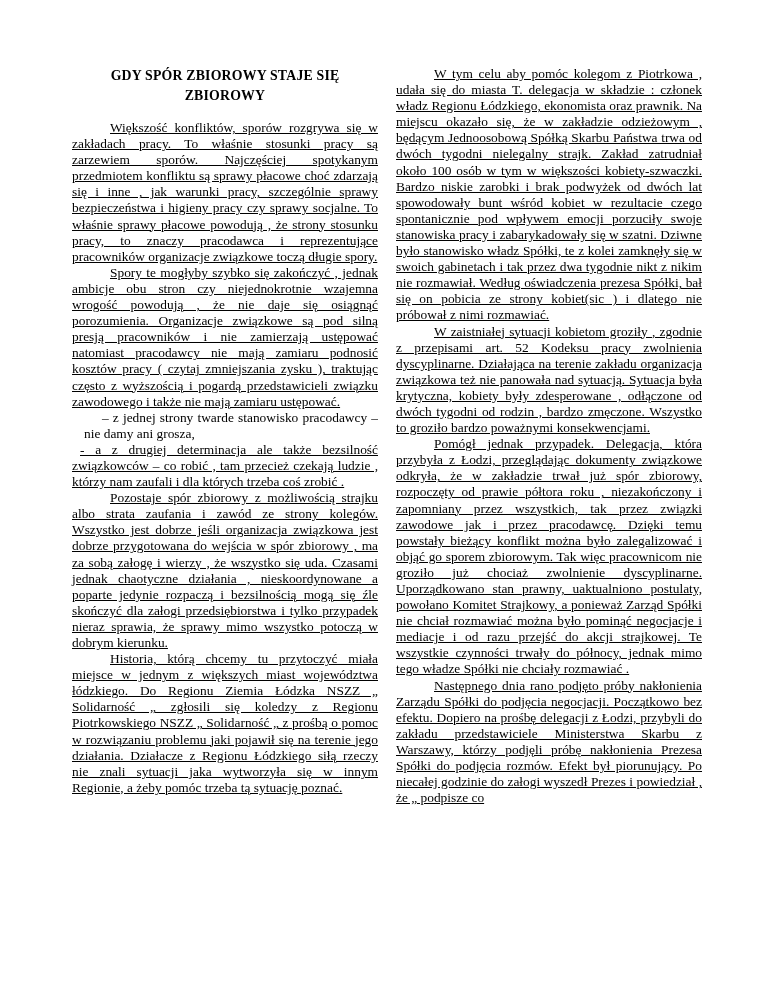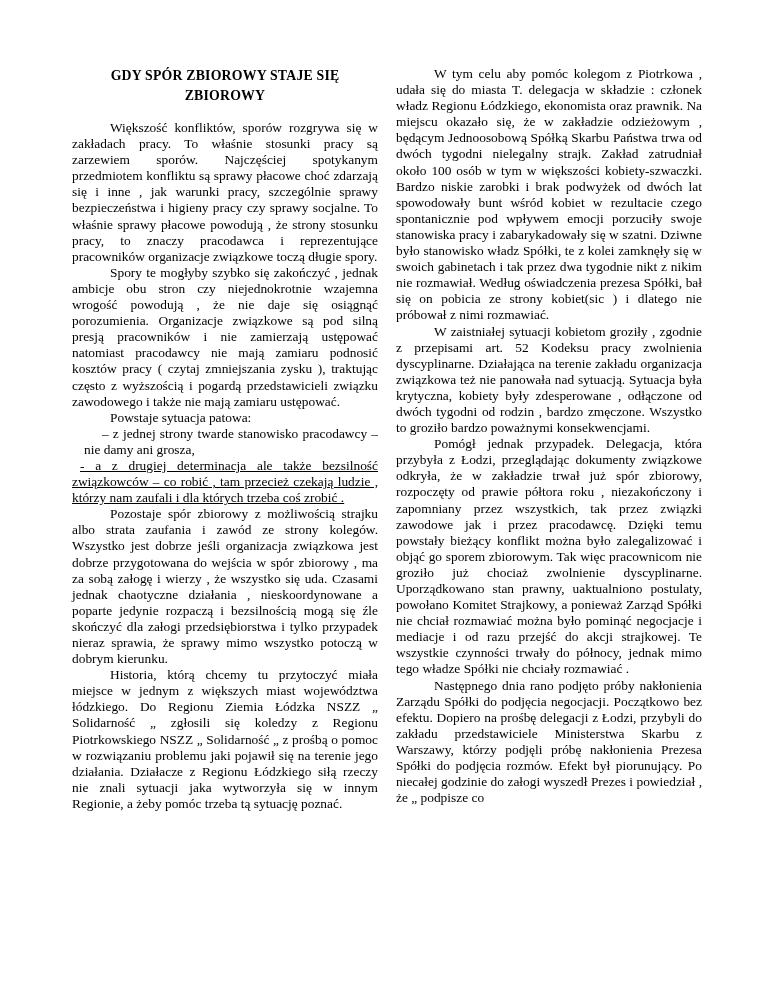--- a/index.html
+++ b/index.html
@@ -39,20 +39,21 @@
     text-align: center;
     line-height: 20px;
     margin: 0 0 14px 0;
     letter-spacing: 0.2px;
   }
   p {
     margin: 0;
   }
   .p-indent {
     text-indent: 38px;
+    text-decoration: underline;
   }
   .p-dash {
     text-indent: 18px;
     margin-left: 12px;
   }
   .p-dash2 {
     text-indent: 8px;
     text-decoration: underline;
   }
 </style>
@@ -62,21 +63,20 @@
 <div class="page">
   <div class="columns">
 
     <div class="col">
       <h1 class="doc-title">
         <span>GDY SPÓR ZBIOROWY STAJE SIĘ</span><br>
         <span>ZBIOROWY</span>
       </h1>
       <p class="p-indent">Większość konfliktów, sporów rozgrywa się w zakładach pracy. To właśnie stosunki pracy są zarzewiem sporów. Najczęściej spotykanym przedmiotem konfliktu są sprawy płacowe choć zdarzają się i inne , jak warunki pracy, szczególnie sprawy bezpieczeństwa i higieny pracy czy sprawy socjalne. To właśnie sprawy płacowe powodują , że strony stosunku pracy, to znaczy pracodawca i reprezentujące pracowników organizacje związkowe toczą długie spory.</p>
       <p class="p-indent">Spory te mogłyby szybko się zakończyć , jednak ambicje obu stron czy niejednokrotnie wzajemna wrogość powodują , że nie daje się osiągnąć porozumienia. Organizacje związkowe są pod silną presją pracowników i nie zamierzają ustępować natomiast pracodawcy nie mają zamiaru podnosić kosztów pracy ( czytaj zmniejszania zysku ), traktując często z wyższością i pogardą przedstawicieli związku zawodowego i także nie mają zamiaru  ustępować.</p>
-      <p class="p-indent">Powstaje sytuacja patowa:</p>
       <p class="p-dash">– z jednej strony twarde stanowisko pracodawcy – nie damy ani grosza,</p>
       <p class="p-dash2">- a z drugiej determinacja ale także bezsilność związkowców – co robić , tam przecież czekają ludzie , którzy nam zaufali i dla których trzeba coś zrobić .</p>
       <p class="p-indent">Pozostaje spór zbiorowy z możliwością strajku albo strata zaufania i zawód ze strony kolegów. Wszystko jest dobrze jeśli organizacja związkowa jest dobrze przygotowana do wejścia w spór zbiorowy , ma za sobą załogę i wierzy , że wszystko się uda. Czasami jednak chaotyczne działania , nieskoordynowane a poparte jedynie rozpaczą i bezsilnością mogą się źle skończyć dla załogi przedsiębiorstwa i tylko przypadek nieraz sprawia, że sprawy mimo wszystko potoczą w dobrym kierunku.</p>
       <p class="p-indent">Historia, którą chcemy tu przytoczyć miała miejsce w jednym z większych miast województwa łódzkiego. Do Regionu Ziemia Łódzka NSZZ „ Solidarność „ zgłosili się koledzy z Regionu Piotrkowskiego NSZZ „ Solidarność „ z prośbą o pomoc w rozwiązaniu problemu jaki pojawił się na terenie jego działania. Działacze z Regionu Łódzkiego siłą rzeczy nie znali sytuacji jaka wytworzyła się w innym Regionie, a żeby pomóc trzeba tą sytuację poznać.</p>
     </div>
 
     <div class="col">
       <p class="p-indent">W tym celu aby pomóc kolegom z Piotrkowa , udała się do miasta T. delegacja w składzie : członek władz Regionu Łódzkiego, ekonomista oraz prawnik. Na miejscu okazało się, że w zakładzie odzieżowym , będącym Jednoosobową Spółką Skarbu Państwa trwa od dwóch tygodni nielegalny strajk. Zakład zatrudniał około 100 osób w tym w większości kobiety-szwaczki. Bardzo niskie zarobki i brak podwyżek od dwóch lat spowodowały bunt wśród kobiet w rezultacie czego spontanicznie pod wpływem emocji porzuciły swoje stanowiska pracy i zabarykadowały się w szatni. Dziwne było stanowisko władz Spółki, te z kolei zamknęły się w swoich gabinetach i tak przez dwa tygodnie nikt z nikim nie rozmawiał. Według oświadczenia prezesa Spółki, bał się on pobicia ze strony kobiet(sic ) i dlatego nie próbował z nimi rozmawiać.</p>
       <p class="p-indent">W zaistniałej sytuacji kobietom groziły , zgodnie z przepisami art. 52 Kodeksu pracy zwolnienia dyscyplinarne. Działająca na terenie zakładu organizacja związkowa też nie panowała nad sytuacją. Sytuacja była krytyczna, kobiety były zdesperowane , odłączone od dwóch tygodni od rodzin , bardzo zmęczone. Wszystko to groziło bardzo poważnymi konsekwencjami.</p>
       <p class="p-indent">Pomógł jednak przypadek. Delegacja, która przybyła z Łodzi, przeglądając dokumenty związkowe odkryła, że w zakładzie trwał już spór zbiorowy, rozpoczęty od prawie półtora roku , niezakończony i zapomniany przez wszystkich, tak przez związki zawodowe jak i przez pracodawcę. Dzięki temu powstały bieżący konflikt można było zalegalizować i objąć go sporem zbiorowym. Tak więc pracownicom nie groziło już chociaż zwolnienie dyscyplinarne. Uporządkowano stan prawny, uaktualniono postulaty, powołano Komitet Strajkowy, a ponieważ Zarząd Spółki nie chciał rozmawiać można było pominąć negocjacje i mediacje i od razu przejść do akcji strajkowej. Te wszystkie czynności trwały do północy, jednak mimo tego władze Spółki nie chciały rozmawiać .</p>

